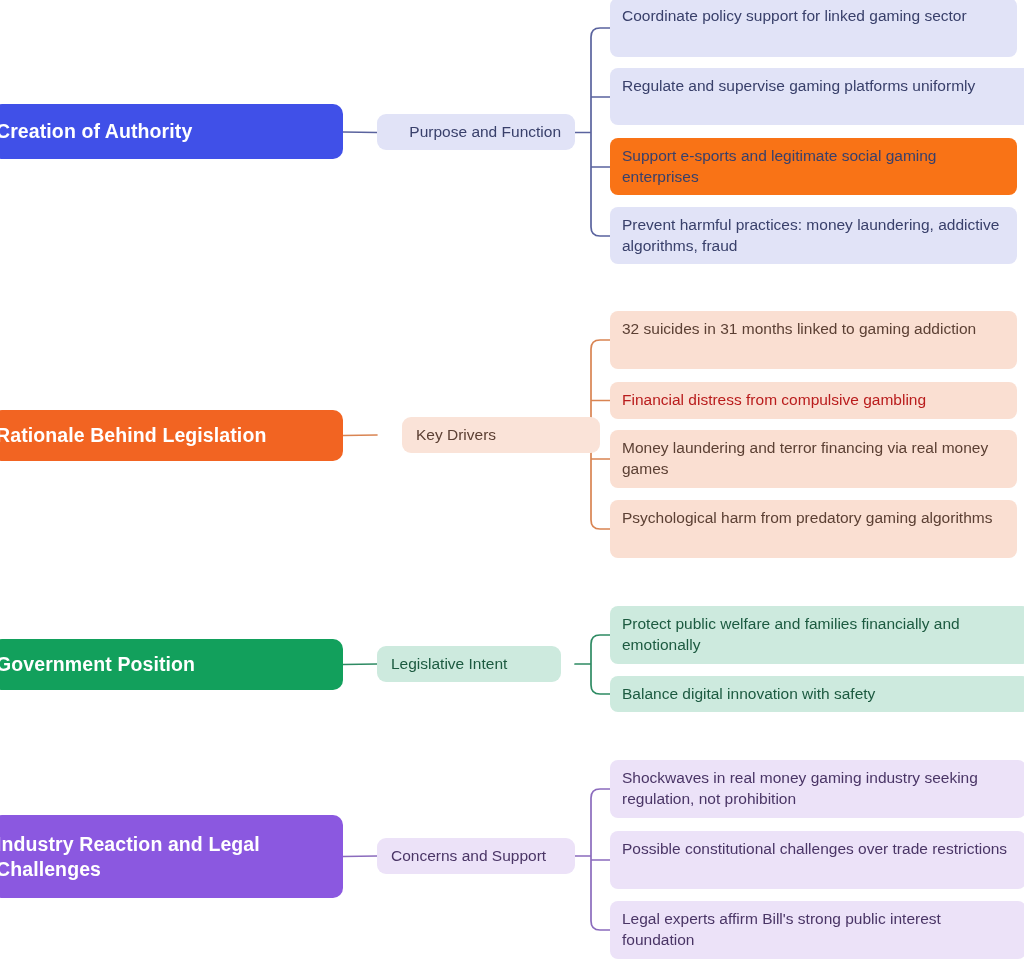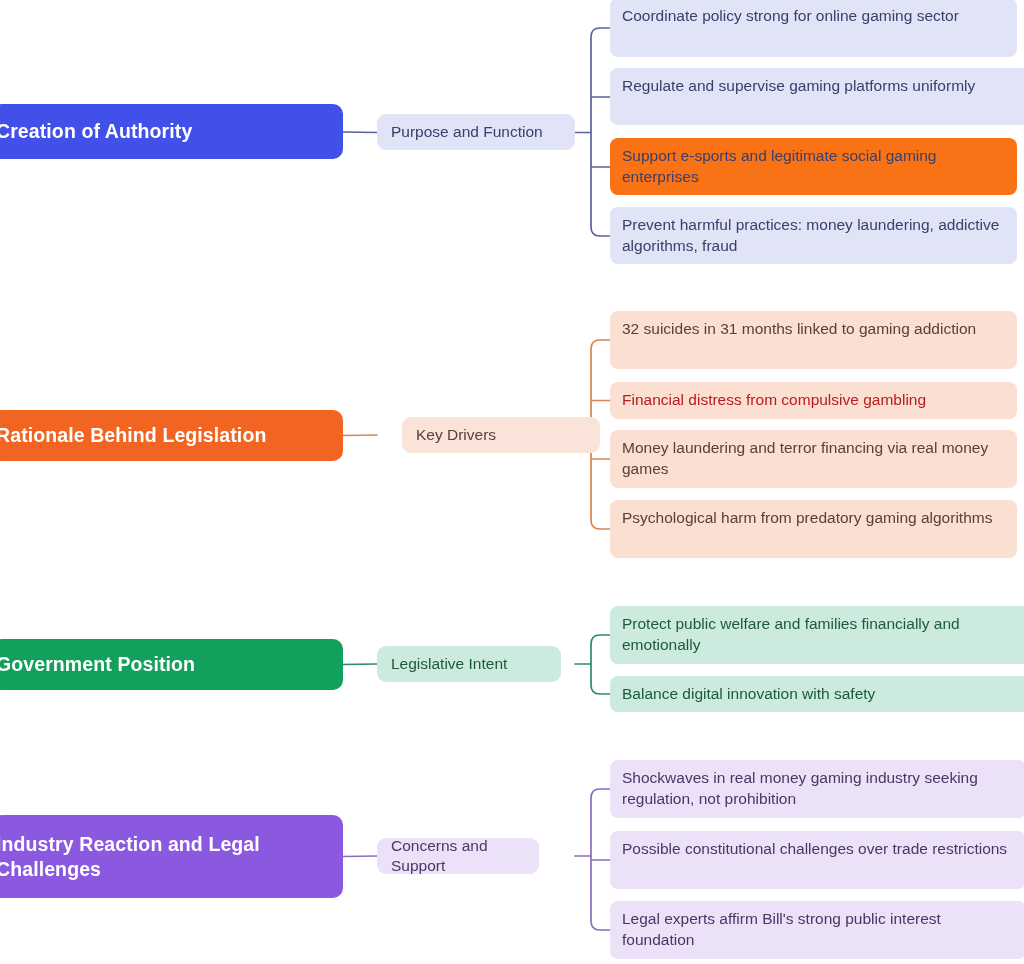--- a/index.html
+++ b/index.html
@@ -76,25 +76,25 @@
 <div id="mindmap">
     <div class="branch">
       <div class="conn" style="left: 0px; top: 7.5px; width: 1024px; height: 248px;">
         <svg width="1024" height="248">
           <path d="M 343 124 L 377 124.5 M 575 124.5 L 591 124.5 M 591 29 L 591 219 M 591 29 Q 591 20 600 20 L 610 20 M 591 89 L 610 89 M 591 159 L 610 159 M 591 219 Q 591 228 600 228 L 610 228" fill="none" stroke="#5a639e" stroke-width="1.7" stroke-linecap="round"></path>
         </svg>
       </div>
       <div class="root-node" style="left: -8px; top: 104px; width: 351px; height: 55px; background: rgb(64, 80, 232); color: rgb(255, 255, 255);">
         <span class="root-text">Creation of Authority</span>
       </div>
-      <div class="mid-node" style="left: 377px; top: 114px; width: 198px; height: 36px; background: rgb(225, 227, 247); color: rgb(57, 64, 107);">
+      <div class="mid-node" style="left: 377px; top: 114px; width: 198px; height: 36px; background: rgb(225, 227, 247); color: rgb(57, 64, 107); justify-content: flex-end;">
         <span class="mid-text">Purpose and Function</span>
       </div>
       <div class="leaf-node" style="left: 610px; top: -2px; width: 407px; height: 59px; background: rgb(225, 227, 247); color: rgb(57, 64, 107);">
-        <span class="leaf-text">Coordinate policy strong for online gaming sector</span>
+        <span class="leaf-text">Coordinate policy support for linked gaming sector</span>
       </div>
       <div class="leaf-node" style="left: 610px; top: 68px; width: 439px; height: 57px; background: rgb(225, 227, 247); color: rgb(57, 64, 107);">
         <span class="leaf-text">Regulate and supervise gaming platforms uniformly</span>
       </div>
       <div class="leaf-node" style="left: 610px; top: 138px; width: 407px; height: 57px; background: #f97316; color: rgb(57, 64, 107);">
         <span class="leaf-text">Support e-sports and legitimate social gaming enterprises</span>
       </div>
       <div class="leaf-node" style="left: 610px; top: 207px; width: 407px; height: 57px; background: rgb(225, 227, 247); color: rgb(57, 64, 107);">
         <span class="leaf-text">Prevent harmful practices: money laundering, addictive algorithms, fraud</span>
       </div>
@@ -145,21 +145,21 @@
     </div>
     <div class="branch">
       <div class="conn" style="left: 0px; top: 769px; width: 1024px; height: 181px;">
         <svg width="1024" height="181">
           <path d="M 343 87.5 L 377 87 M 575 87 L 591 87 M 591 29 L 591 152 M 591 29 Q 591 20 600 20 L 610 20 M 591 91 L 610 91 M 591 152 Q 591 161 600 161 L 610 161" fill="none" stroke="#8b6bbd" stroke-width="1.7" stroke-linecap="round"></path>
         </svg>
       </div>
       <div class="root-node" style="left: -8px; top: 815px; width: 351px; height: 83px; background: rgb(139, 88, 224); color: rgb(255, 255, 255);">
         <span class="root-text">Industry Reaction and Legal Challenges</span>
       </div>
-      <div class="mid-node" style="left: 377px; top: 838px; width: 162px; height: 36px; background: rgb(236, 226, 248); color: rgb(74, 53, 102);">
+      <div class="mid-node" style="left: 377px; top: 838px; width: 198px; height: 36px; background: rgb(236, 226, 248); color: rgb(74, 53, 102);">
         <span class="mid-text">Concerns and Support</span>
       </div>
       <div class="leaf-node" style="left: 610px; top: 760px; width: 416px; height: 58px; background: rgb(236, 226, 248); color: rgb(74, 53, 102);">
         <span class="leaf-text">Shockwaves in real money gaming industry seeking regulation, not prohibition</span>
       </div>
       <div class="leaf-node" style="left: 610px; top: 831px; width: 416px; height: 58px; background: rgb(236, 226, 248); color: rgb(74, 53, 102);">
         <span class="leaf-text">Possible constitutional challenges over trade restrictions</span>
       </div>
       <div class="leaf-node" style="left: 610px; top: 901px; width: 416px; height: 58px; background: rgb(236, 226, 248); color: rgb(74, 53, 102);">
         <span class="leaf-text">Legal experts affirm Bill's strong public interest foundation</span>

